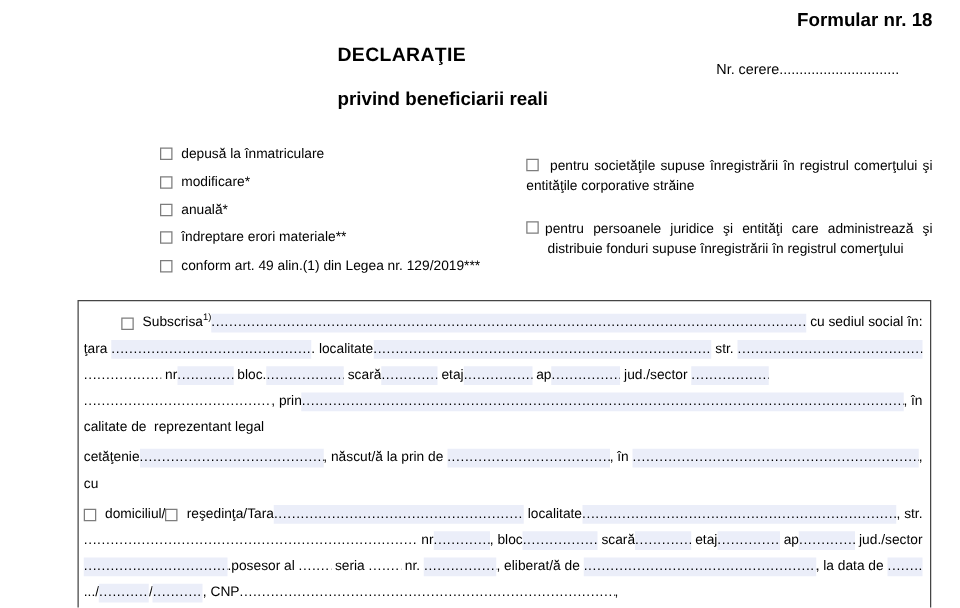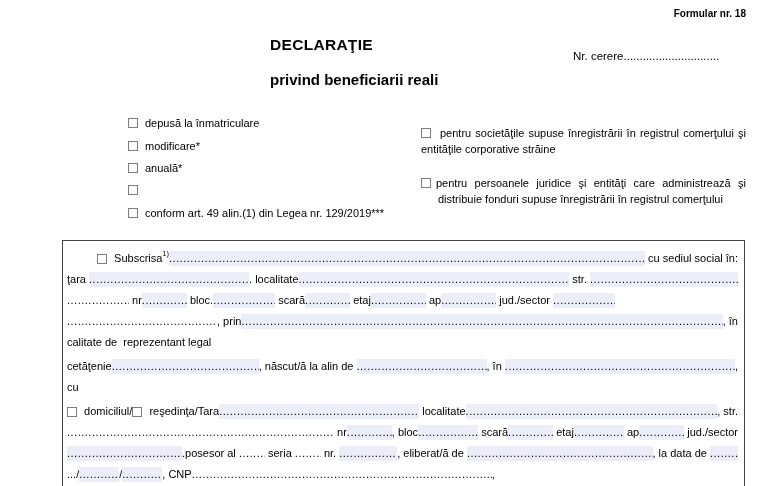--- a/index.html
+++ b/index.html
@@ -4,21 +4,21 @@
 <style>
   html,body{margin:0;padding:0;}
   body{
     width:768px;height:486px;overflow:hidden;position:relative;
     background:#ffffff;color:#000;
     font-family:"Liberation Sans","DejaVu Sans",sans-serif;
     font-size:11px;
   }
   .abs{position:absolute;}
   
-  #form-number{top:8px;right:22px;font-weight:bold;font-size:10px;}
+  #form-number{top:8px;right:22px;font-weight:bold;font-size:15px;}
   #title-block{top:36px;left:270px;width:265px;text-align:left;}
   #title-line1{font-weight:bold;font-size:15.5px;letter-spacing:.3px;}
   #title-line2{font-weight:bold;font-size:15px;margin-top:17px;}
   #cerere-block{top:44px;left:573px;font-size:11.5px;line-height:24px;white-space:nowrap;}
   
   .cb{display:inline-block;width:10px;height:10px;border:1.3px solid #7d7d7d;
       background:#fff;box-sizing:border-box;flex:0 0 auto;}
   #left-options{top:112px;left:128px;}
   .ckrow{display:flex;align-items:center;height:22.4px;white-space:pre;}
   .ckrow .cb{margin-right:7px;}
@@ -54,21 +54,21 @@
   </div>
 
   <div class="abs" id="cerere-block">
     <div>Nr. cerere..............................</div>
   </div>
 
   <div class="abs" id="left-options">
       <div class="ckrow"><span class="cb"></span><span>depusă la înmatriculare</span></div>
       <div class="ckrow"><span class="cb"></span><span>modificare*</span></div>
       <div class="ckrow"><span class="cb"></span><span>anuală*</span></div>
-      <div class="ckrow"><span class="cb"></span></div>
+      <div class="ckrow"><span class="cb"></span><span>îndreptare erori materiale**</span></div>
       <div class="ckrow"><span class="cb"></span><span>conform art. 49 alin.(1) din Legea nr. 129/2019***</span></div>
     </div>
 
   <div class="abs" id="right-options">
       <div class="ckpar"><span class="cb"></span><span>pentru societăţile supuse înregistrării în registrul comerţului şi entităţile corporative străine</span></div>
       <div class="ckpar hang"><span class="cb"></span><span>pentru persoanele juridice şi entităţi care administrează şi distribuie fonduri supuse înregistrării în registrul comerţului</span></div>
     </div>
 
   <div class="abs" id="main-box">
       <div class="fline">
@@ -107,21 +107,21 @@
         <span class="t">, prin</span>
         <span class="f" style="flex: 1 1 0px;">................................................................................................................................................................................................................................................................................................................................................................................................................</span>
         <span class="t">, în</span>
       </div>
       <div class="fline">
         <span class="t">calitate de  reprezentant legal</span>
       </div>
       <div class="fline gap">
         <span class="t">cetăţenie</span>
         <span class="f" style="width: 147px;">................................................................................................................................................................................................................................................................................................................................................................................................................</span>
-        <span class="t">, născut/ă la alin de </span>
+        <span class="t">, născut/ă la prin de </span>
         <span class="f" style="width: 130px;">................................................................................................................................................................................................................................................................................................................................................................................................................</span>
         <span class="t">, în </span>
         <span class="f" style="flex: 1 1 0px;">................................................................................................................................................................................................................................................................................................................................................................................................................</span>
         <span class="t">,</span>
       </div>
       <div class="fline">
         <span class="t">cu</span>
       </div>
       <div class="fline gap">
         <span class="cb"></span>

